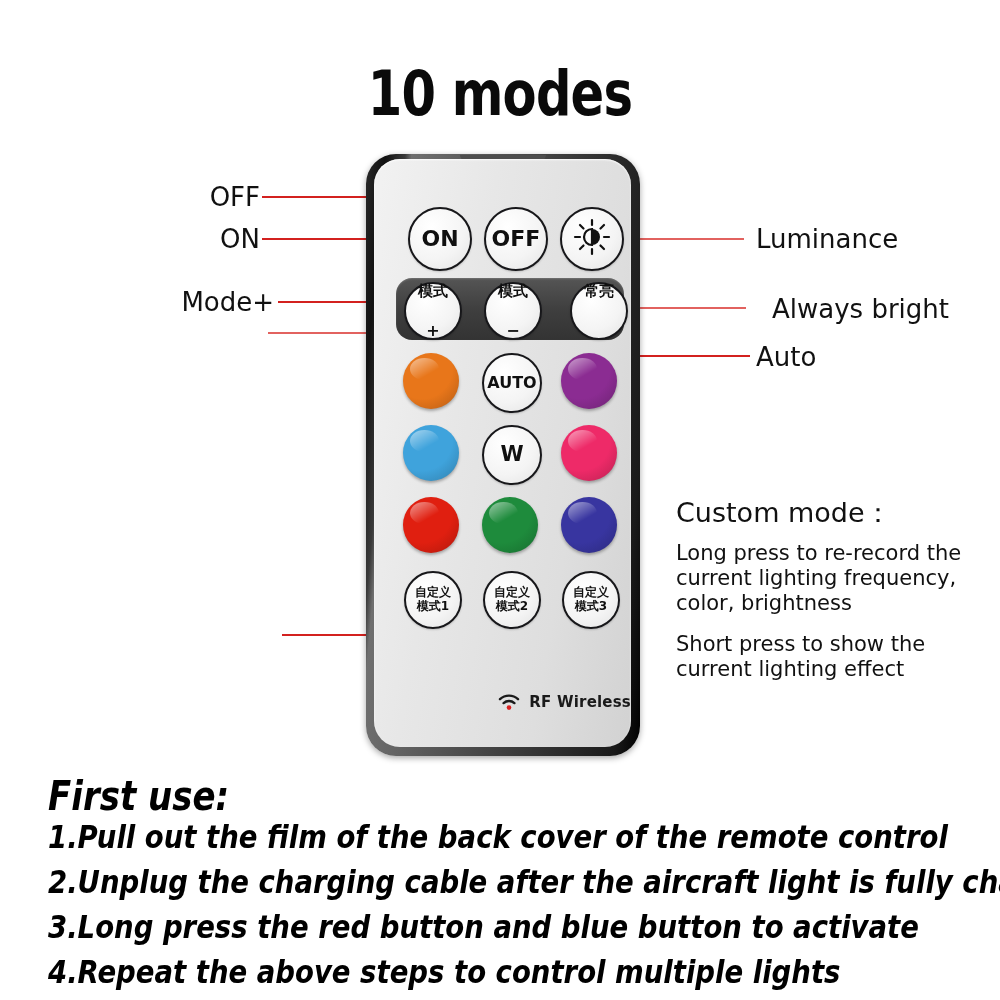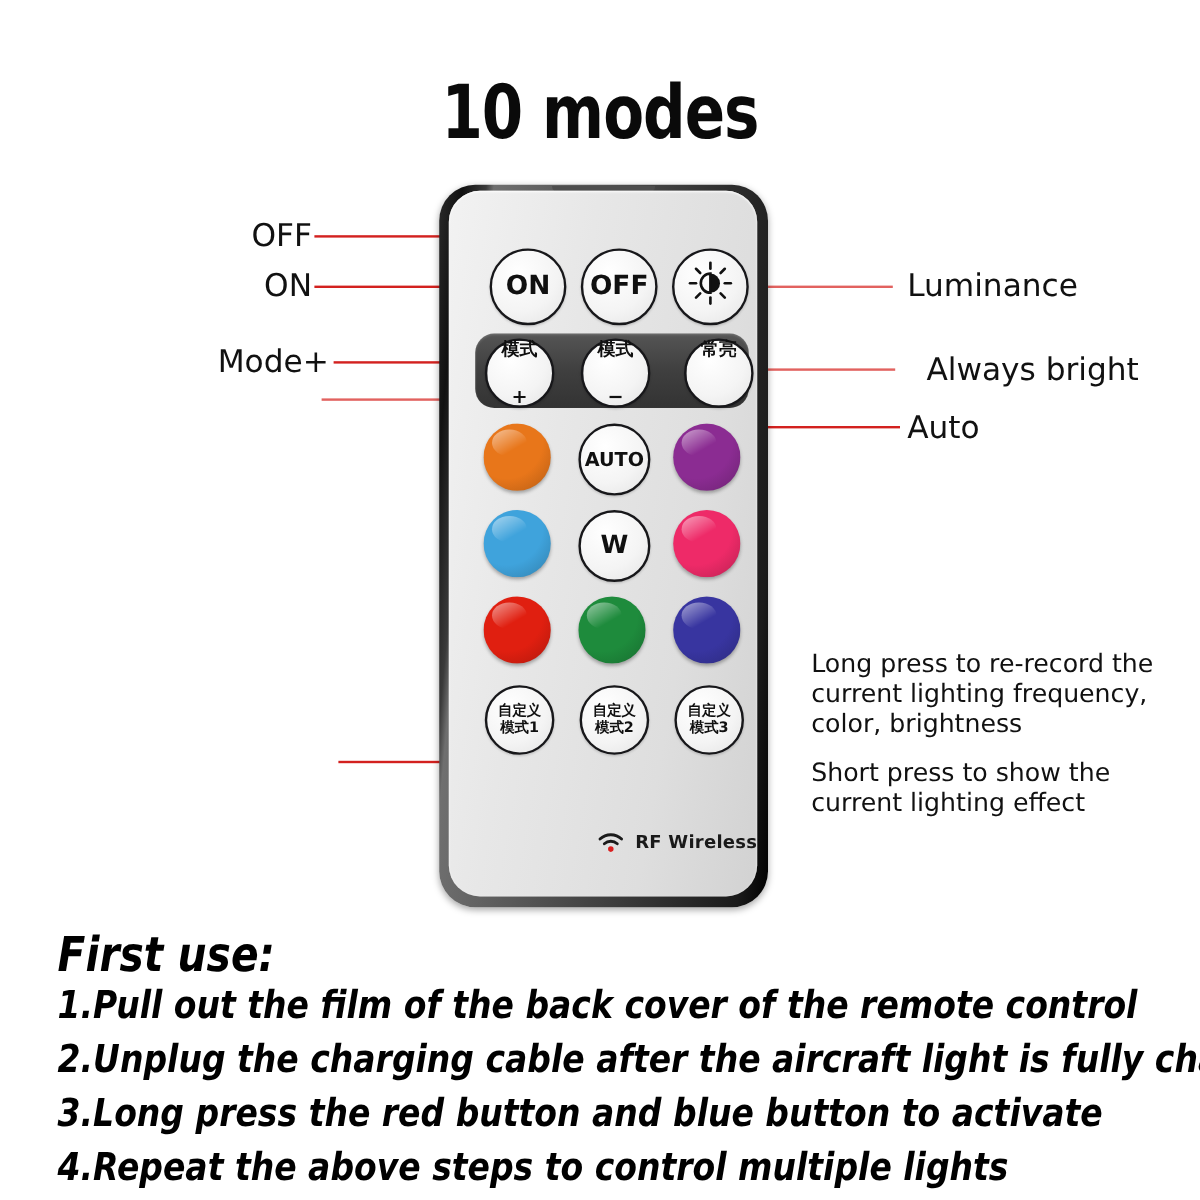--- a/index.html
+++ b/index.html
@@ -240,20 +240,21 @@
             <path d="M5.6 9.1 A8.2 8.2 0 0 1 16.4 9.1" fill="none" stroke="#1a1a1a" stroke-width="2.4" stroke-linecap="round"></path>
             <circle cx="11" cy="13.6" r="2.3" fill="#d91f1f"></circle>
           </svg>
         </span>
         <span id="rf-text">RF Wireless</span>
       </div>
 
     </div>
   </div>
 
+  <div id="cm-title">Custom mode：</div>
   <div id="cm-p1">Long press to re-record the current lighting frequency, color, brightness</div>
   <div id="cm-p2">Short press to show the current lighting effect</div>
 
   <div id="first-use">First use:</div>
   <div id="steps">
     <div class="step">1.Pull out the film of the back cover of the remote control</div>
     <div class="step">2.Unplug the charging cable after the aircraft light is fully charged</div>
     <div class="step">3.Long press the red button and blue button to activate</div>
     <div class="step">4.Repeat the above steps to control multiple lights</div>
   </div>

